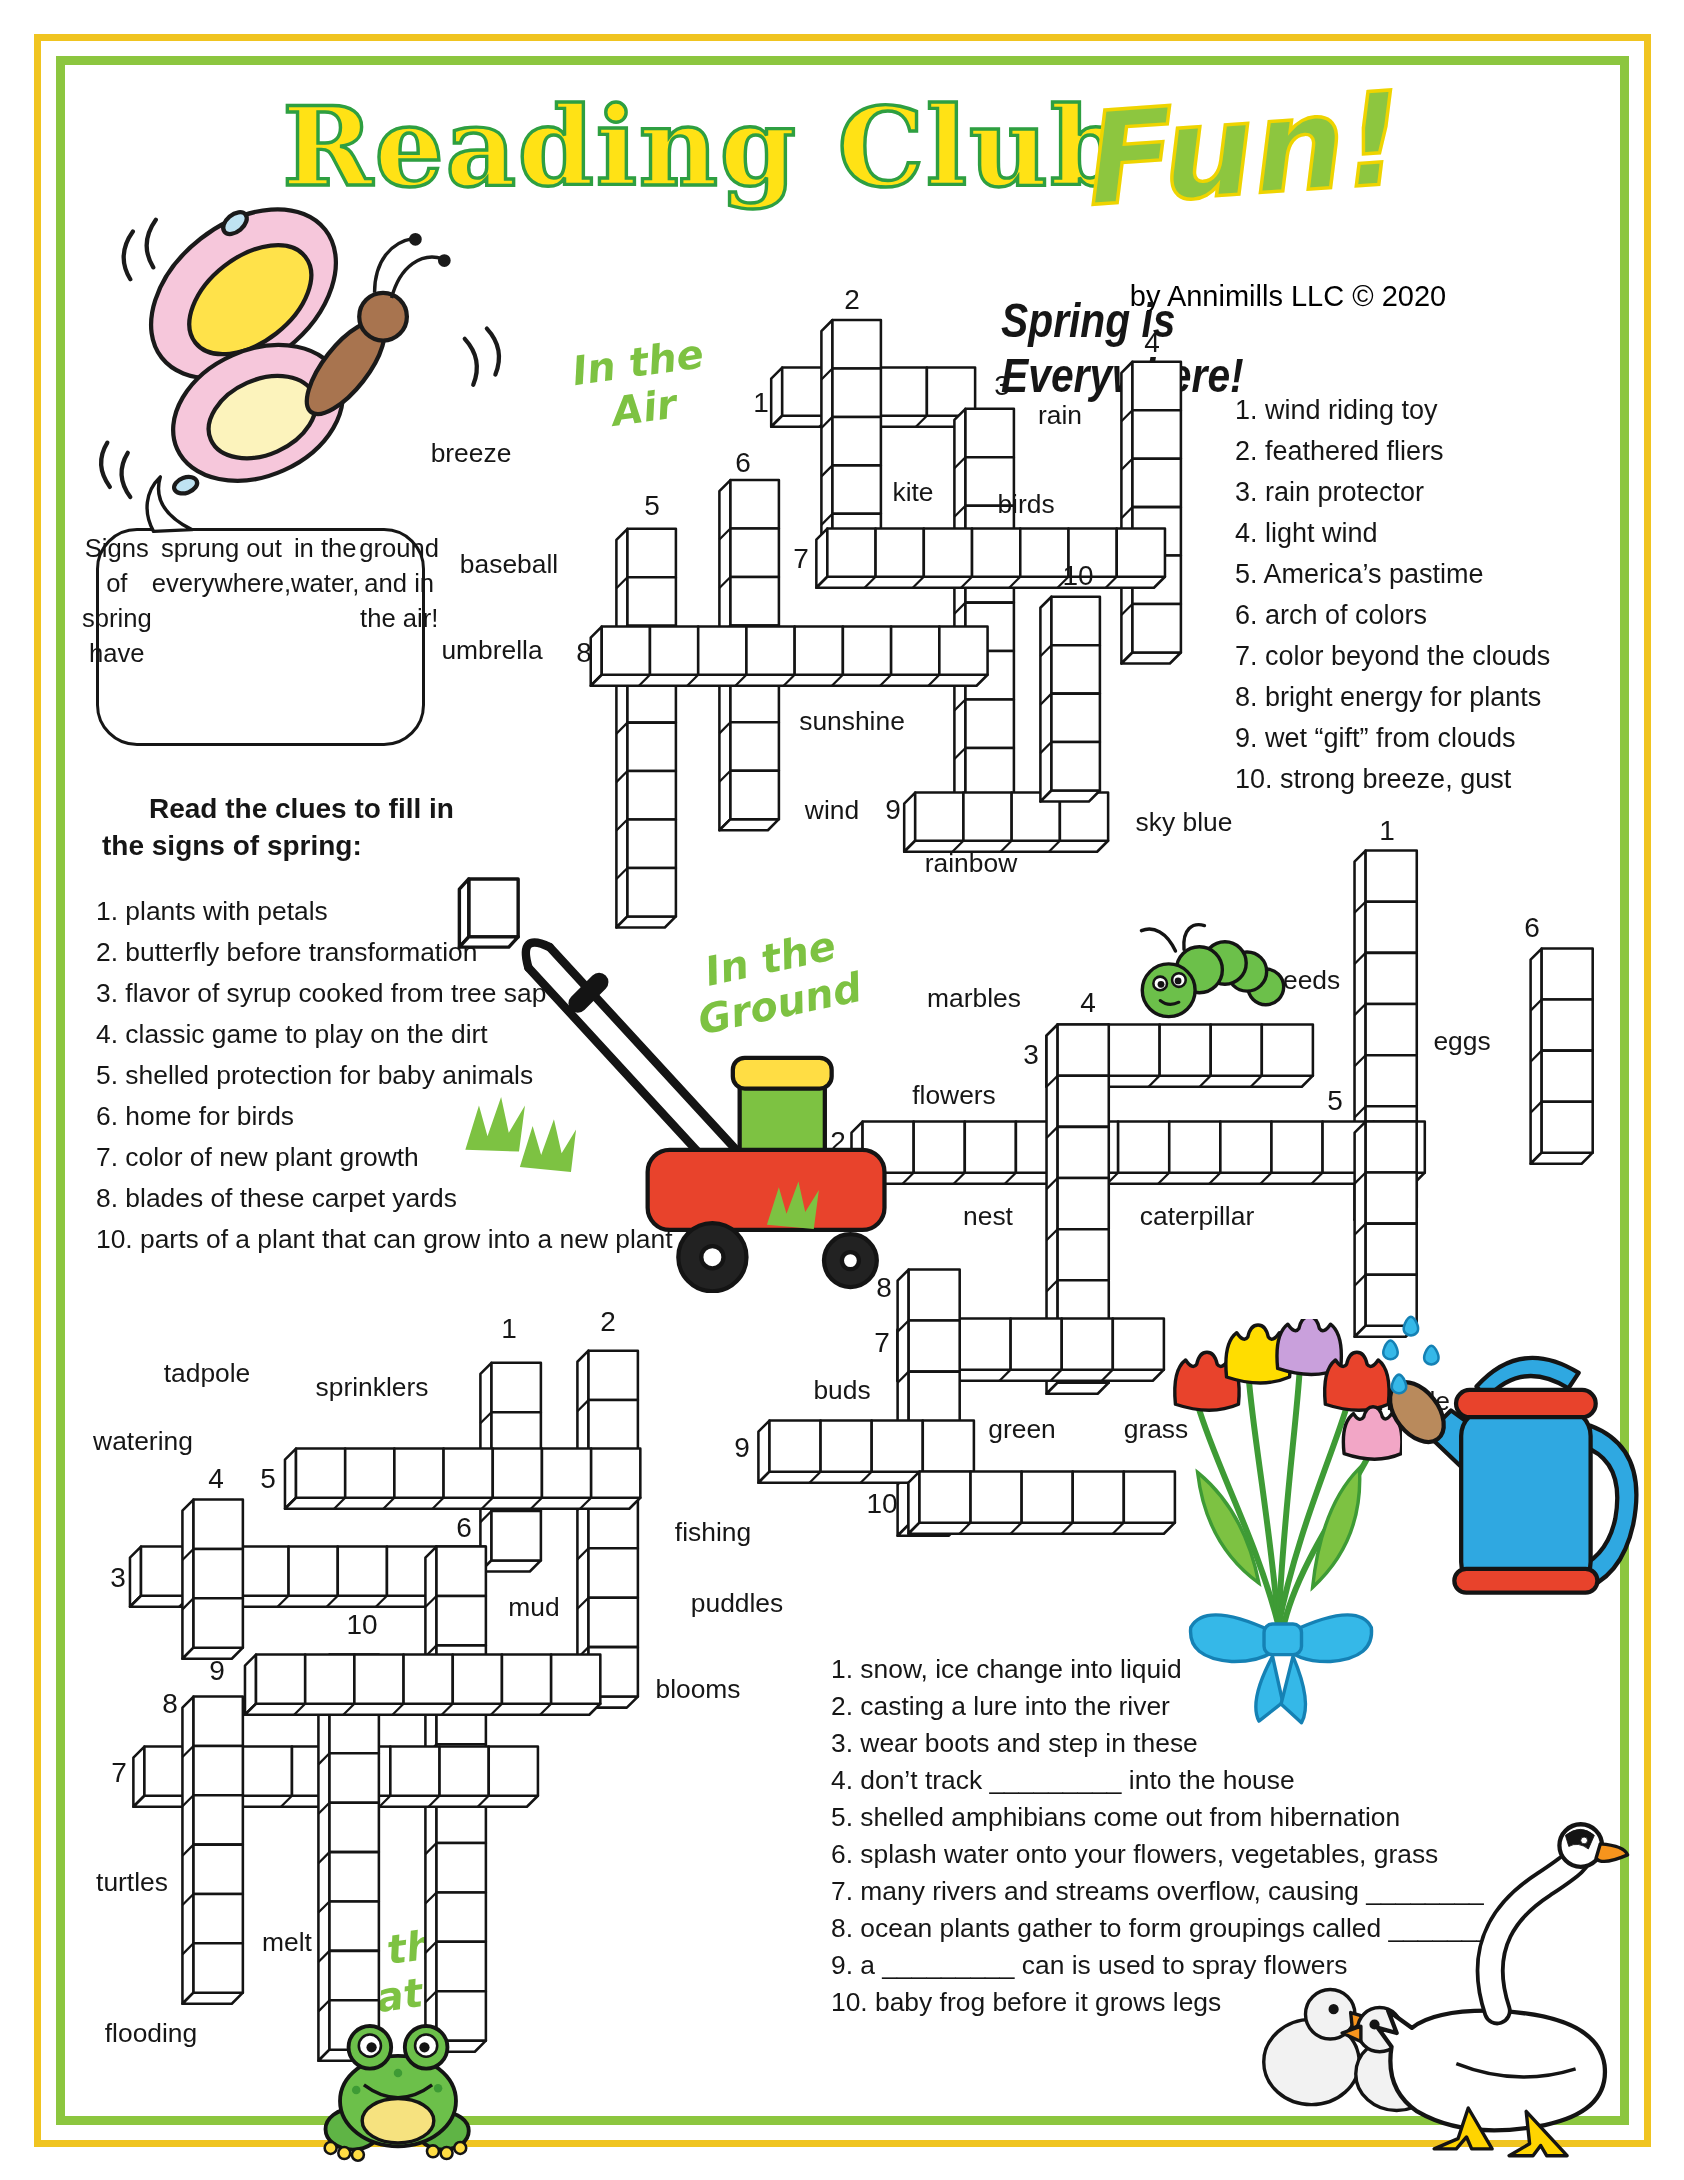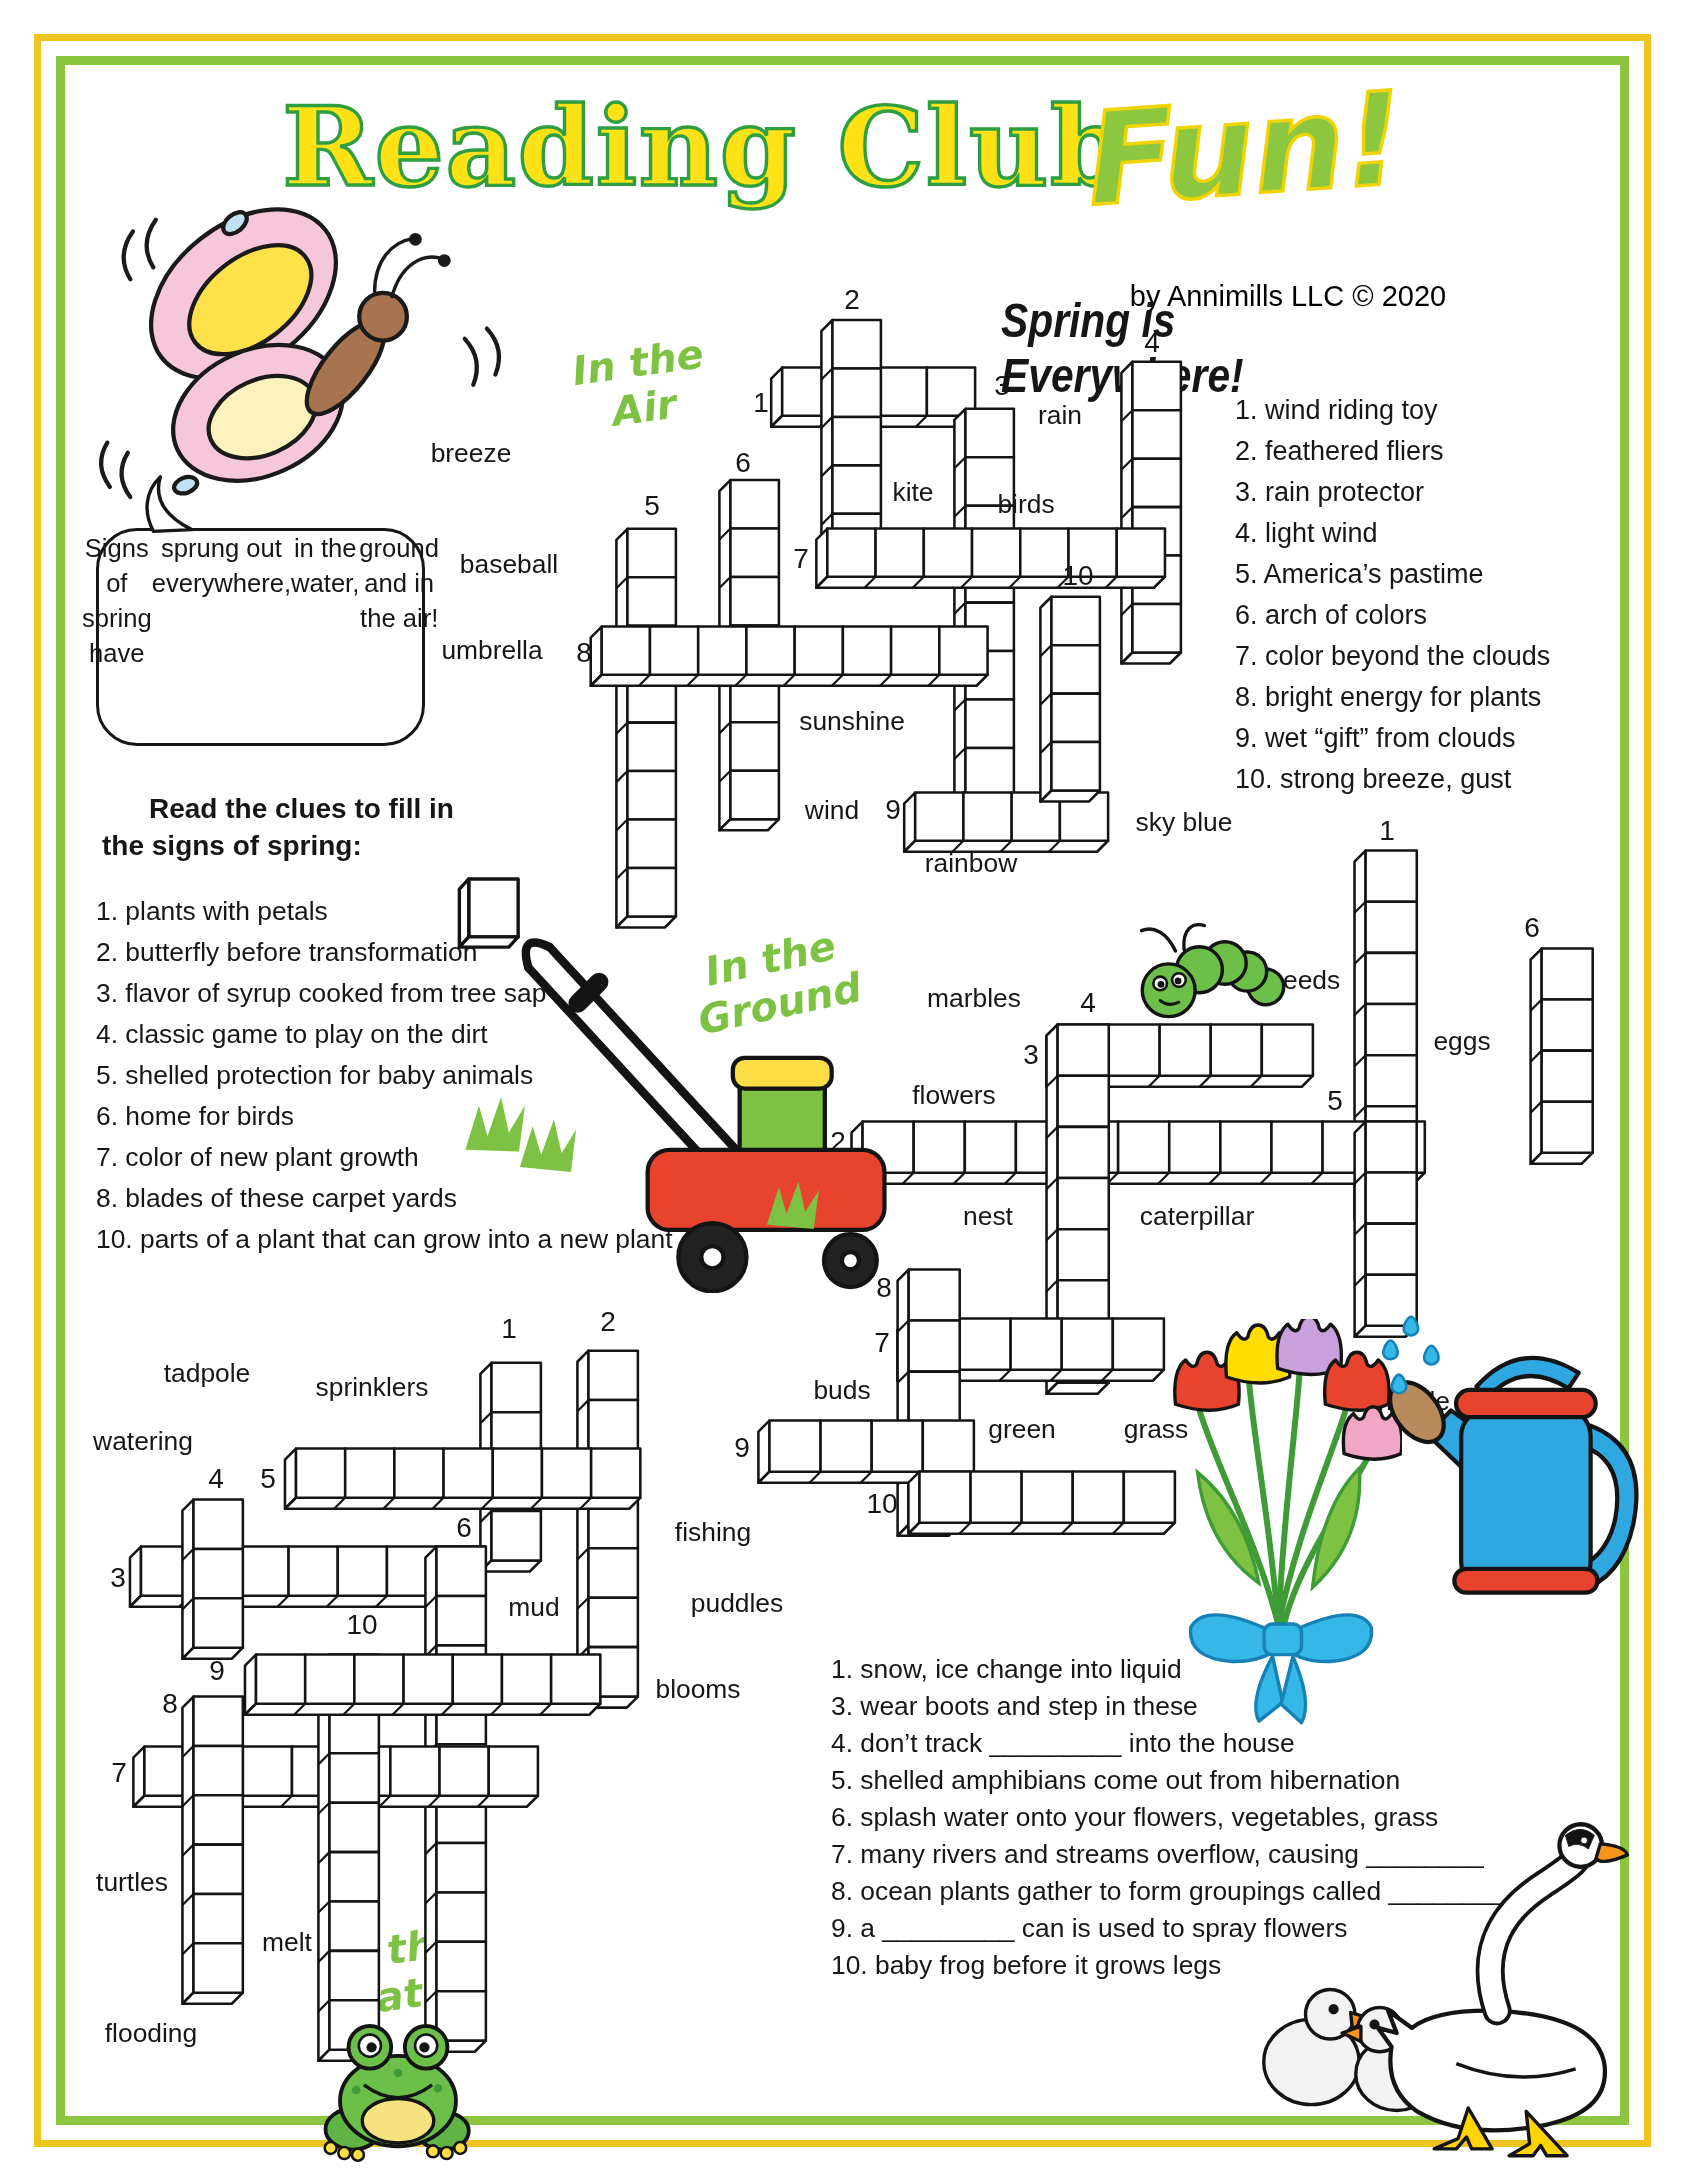--- a/index.html
+++ b/index.html
@@ -620,20 +620,21 @@
       <div class="clue-line">3. flavor of syrup cooked from tree sap</div>
       <div class="clue-line">4. classic game to play on the dirt</div>
       <div class="clue-line">5. shelled protection for baby animals</div>
       <div class="clue-line">6. home for birds</div>
       <div class="clue-line">7. color of new plant growth</div>
       <div class="clue-line">8. blades of these carpet yards</div>
       <div class="clue-line">10. parts of a plant that can grow into a new plant</div>
     </div>
   <div class="clues" id="clues-water">
       <div class="clue-line">1. snow, ice change into liquid</div>
+      <div class="clue-line">2. casting a lure into the river</div>
       <div class="clue-line">3. wear boots and step in these</div>
       <div class="clue-line">4. don’t track _________ into the house</div>
       <div class="clue-line">5. shelled amphibians come out from hibernation</div>
       <div class="clue-line">6. splash water onto your flowers, vegetables, grass</div>
       <div class="clue-line">7. many rivers and streams overflow, causing ________</div>
       <div class="clue-line">8. ocean plants gather to form groupings called ________</div>
       <div class="clue-line">9. a _________ can is used to spray flowers</div>
       <div class="clue-line">10. baby frog before it grows legs</div>
     </div>
 

